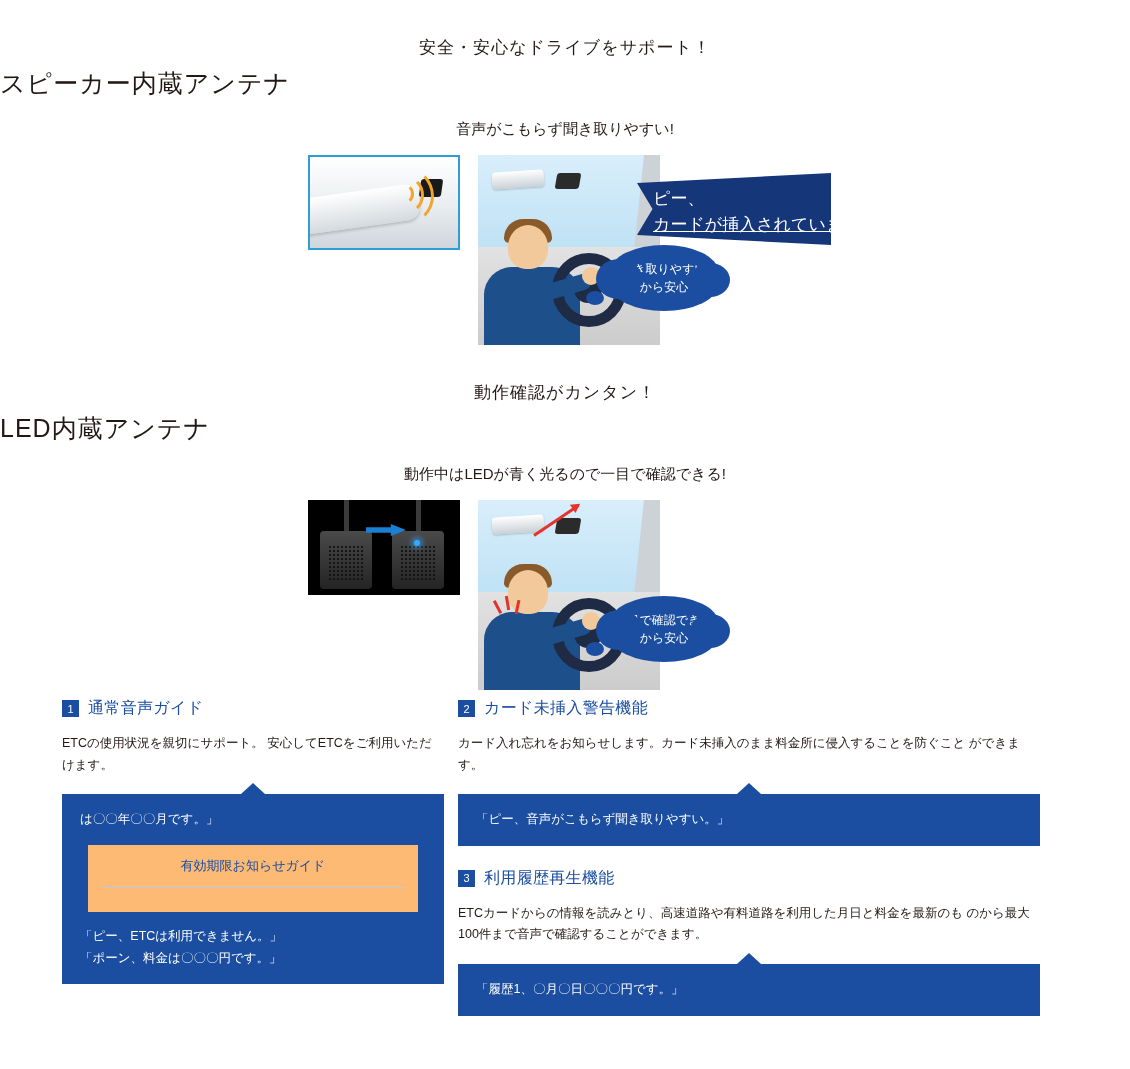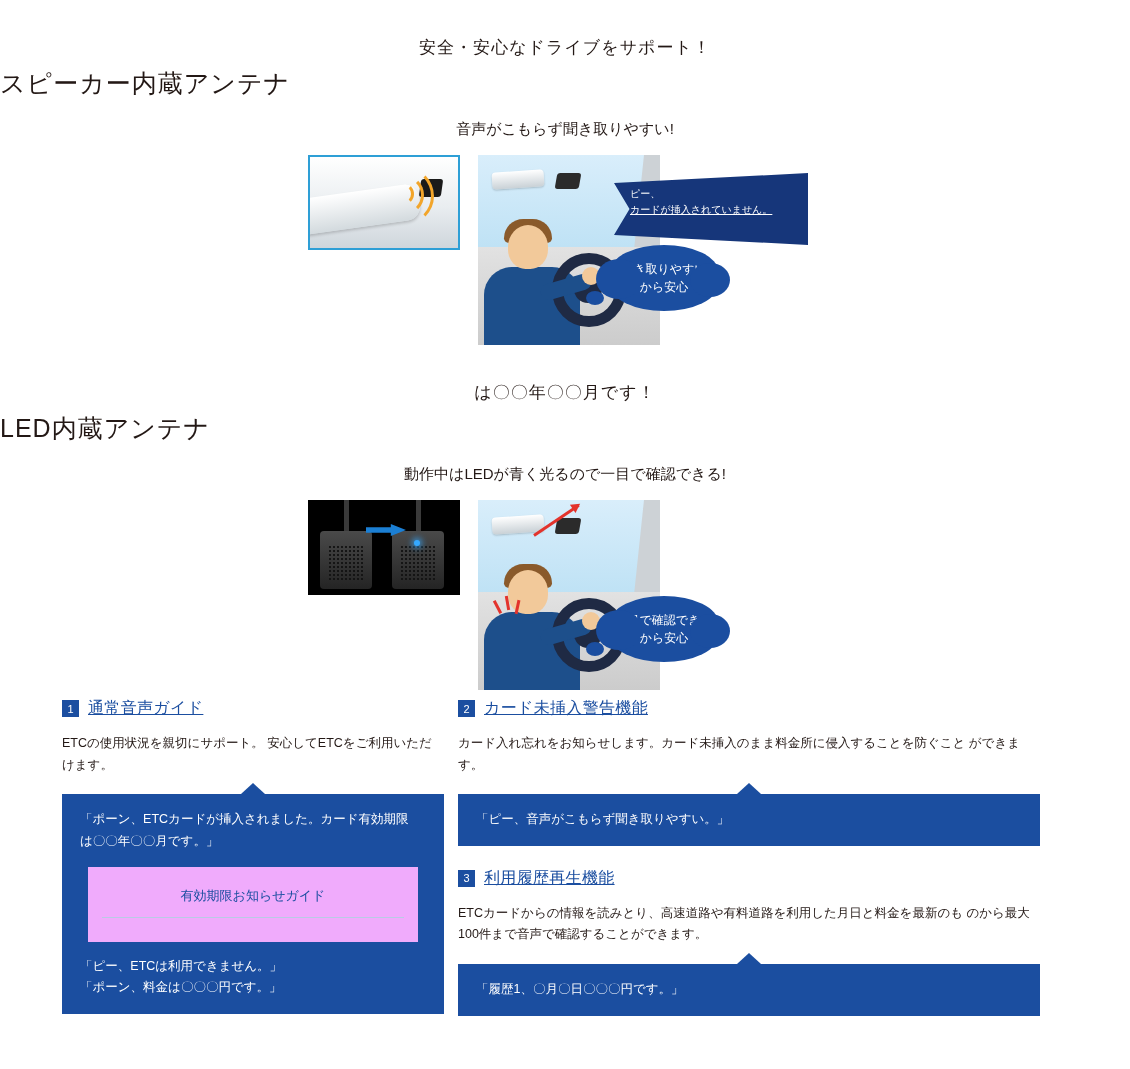--- a/index.html
+++ b/index.html
@@ -236,25 +236,25 @@
   .illus .speechlines i {
     position: absolute; width: 3px; height: 14px; background: #e3332c; display: block;
   }
   .illus .speechlines i:nth-child(1){ left: 2px; top: 4px; transform: rotate(-28deg); }
   .illus .speechlines i:nth-child(2){ left: 12px; top: 0px; transform: rotate(-10deg); }
   .illus .speechlines i:nth-child(3){ left: 22px; top: 4px; transform: rotate(12deg); }
 
   
   .ribbon {
     position: absolute;
-    left: 614px; top: 18px;
+    left: 637px; top: 18px;
     width: 194px; height: 72px;
     background: #16367a;
     color: #ffffff;
-    font-size: 10px;
+    font-size: 17px;
     line-height: 1.55;
     padding: 13px 12px 0 16px;
     clip-path: polygon(0 14%, 100% 0, 100% 100%, 0 86%, 8% 50%);
   }
   .ribbon .l2 { white-space: nowrap; text-decoration: underline; }
 
   
   .cloud {
     position: absolute;
     background: #1b4ea0;
@@ -303,21 +303,20 @@
     background: #1b4ea0;
     color: #fff;
     font-size: 11px;
     display: flex; align-items: center; justify-content: center;
     flex: 0 0 auto;
   }
   .feat-title {
     font-size: 16px;
     color: #1b4ea0;
     letter-spacing: .02em;
-    text-decoration: underline;
   }
   .feat-body {
     font-size: 12.5px;
     line-height: 1.72;
     color: #231815;
     margin-bottom: 18px;
   }
 
   .quote {
     position: relative;
@@ -333,23 +332,23 @@
     position: absolute;
     left: 50%; top: -11px;
     margin-left: -12px;
     border-left: 12px solid transparent;
     border-right: 12px solid transparent;
     border-bottom: 11px solid #1b4ea0;
   }
   .quote .line { display: block; }
 
   .inner-card {
-    background: #f0abfc;
+    background: #fdba74;
     margin: 14px 8px 12px 8px;
-    padding: 18px 14px 14px 14px;
+    padding: 10px 14px 14px 14px;
   }
   .inner-card-title {
     text-align: center;
     color: #1b4ea0;
     font-size: 13px;
     padding-bottom: 9px;
     border-bottom: 1px solid #b9cbe4;
     margin-bottom: 10px;
   }
   .inner-card-text {
@@ -404,21 +403,21 @@
         <span>
           <span>聞き取りやすい</span><br>
           <span>から安心</span>
         </span>
       </div>
 
     </div>
   </div>
 
   <div class="section2">
-    <div class="sec-lead">は〇〇年〇〇月です！</div>
+    <div class="sec-lead">動作確認がカンタン！</div>
     <div class="sec-title">LED内蔵アンテナ</div>
     <div class="sec-sub">動作中はLEDが青く光るので一目で確認できる!</div>
 
     <div class="figrow tall">
 
       <div class="photo-led">
         <div class="stem l"></div>
         <div class="stem r"></div>
         <div class="box left"></div>
         <div class="box right"></div>
@@ -466,21 +465,20 @@
         <span class="feat-num">1</span>
         <span class="feat-title">通常音声ガイド</span>
       </div>
 
       <div class="feat-body">
         <span class="line">ETCの使用状況を親切にサポート。</span>
         <span class="line">安心してETCをご利用いただけます。</span>
       </div>
 
       <div class="quote">
-        <span class="line">「ポーン、ETCカードが挿入されました。カード有効期限</span>
         <span class="line">は〇〇年〇〇月です。」</span>
 
         <div class="inner-card">
           <div class="inner-card-title">有効期限お知らせガイド</div>
         </div>
 
         <div class="quote-tail-block">
           <span class="line">「ピー、ETCは利用できません。」</span>
           <span class="line">「ポーン、料金は〇〇〇円です。」</span>
         </div>

